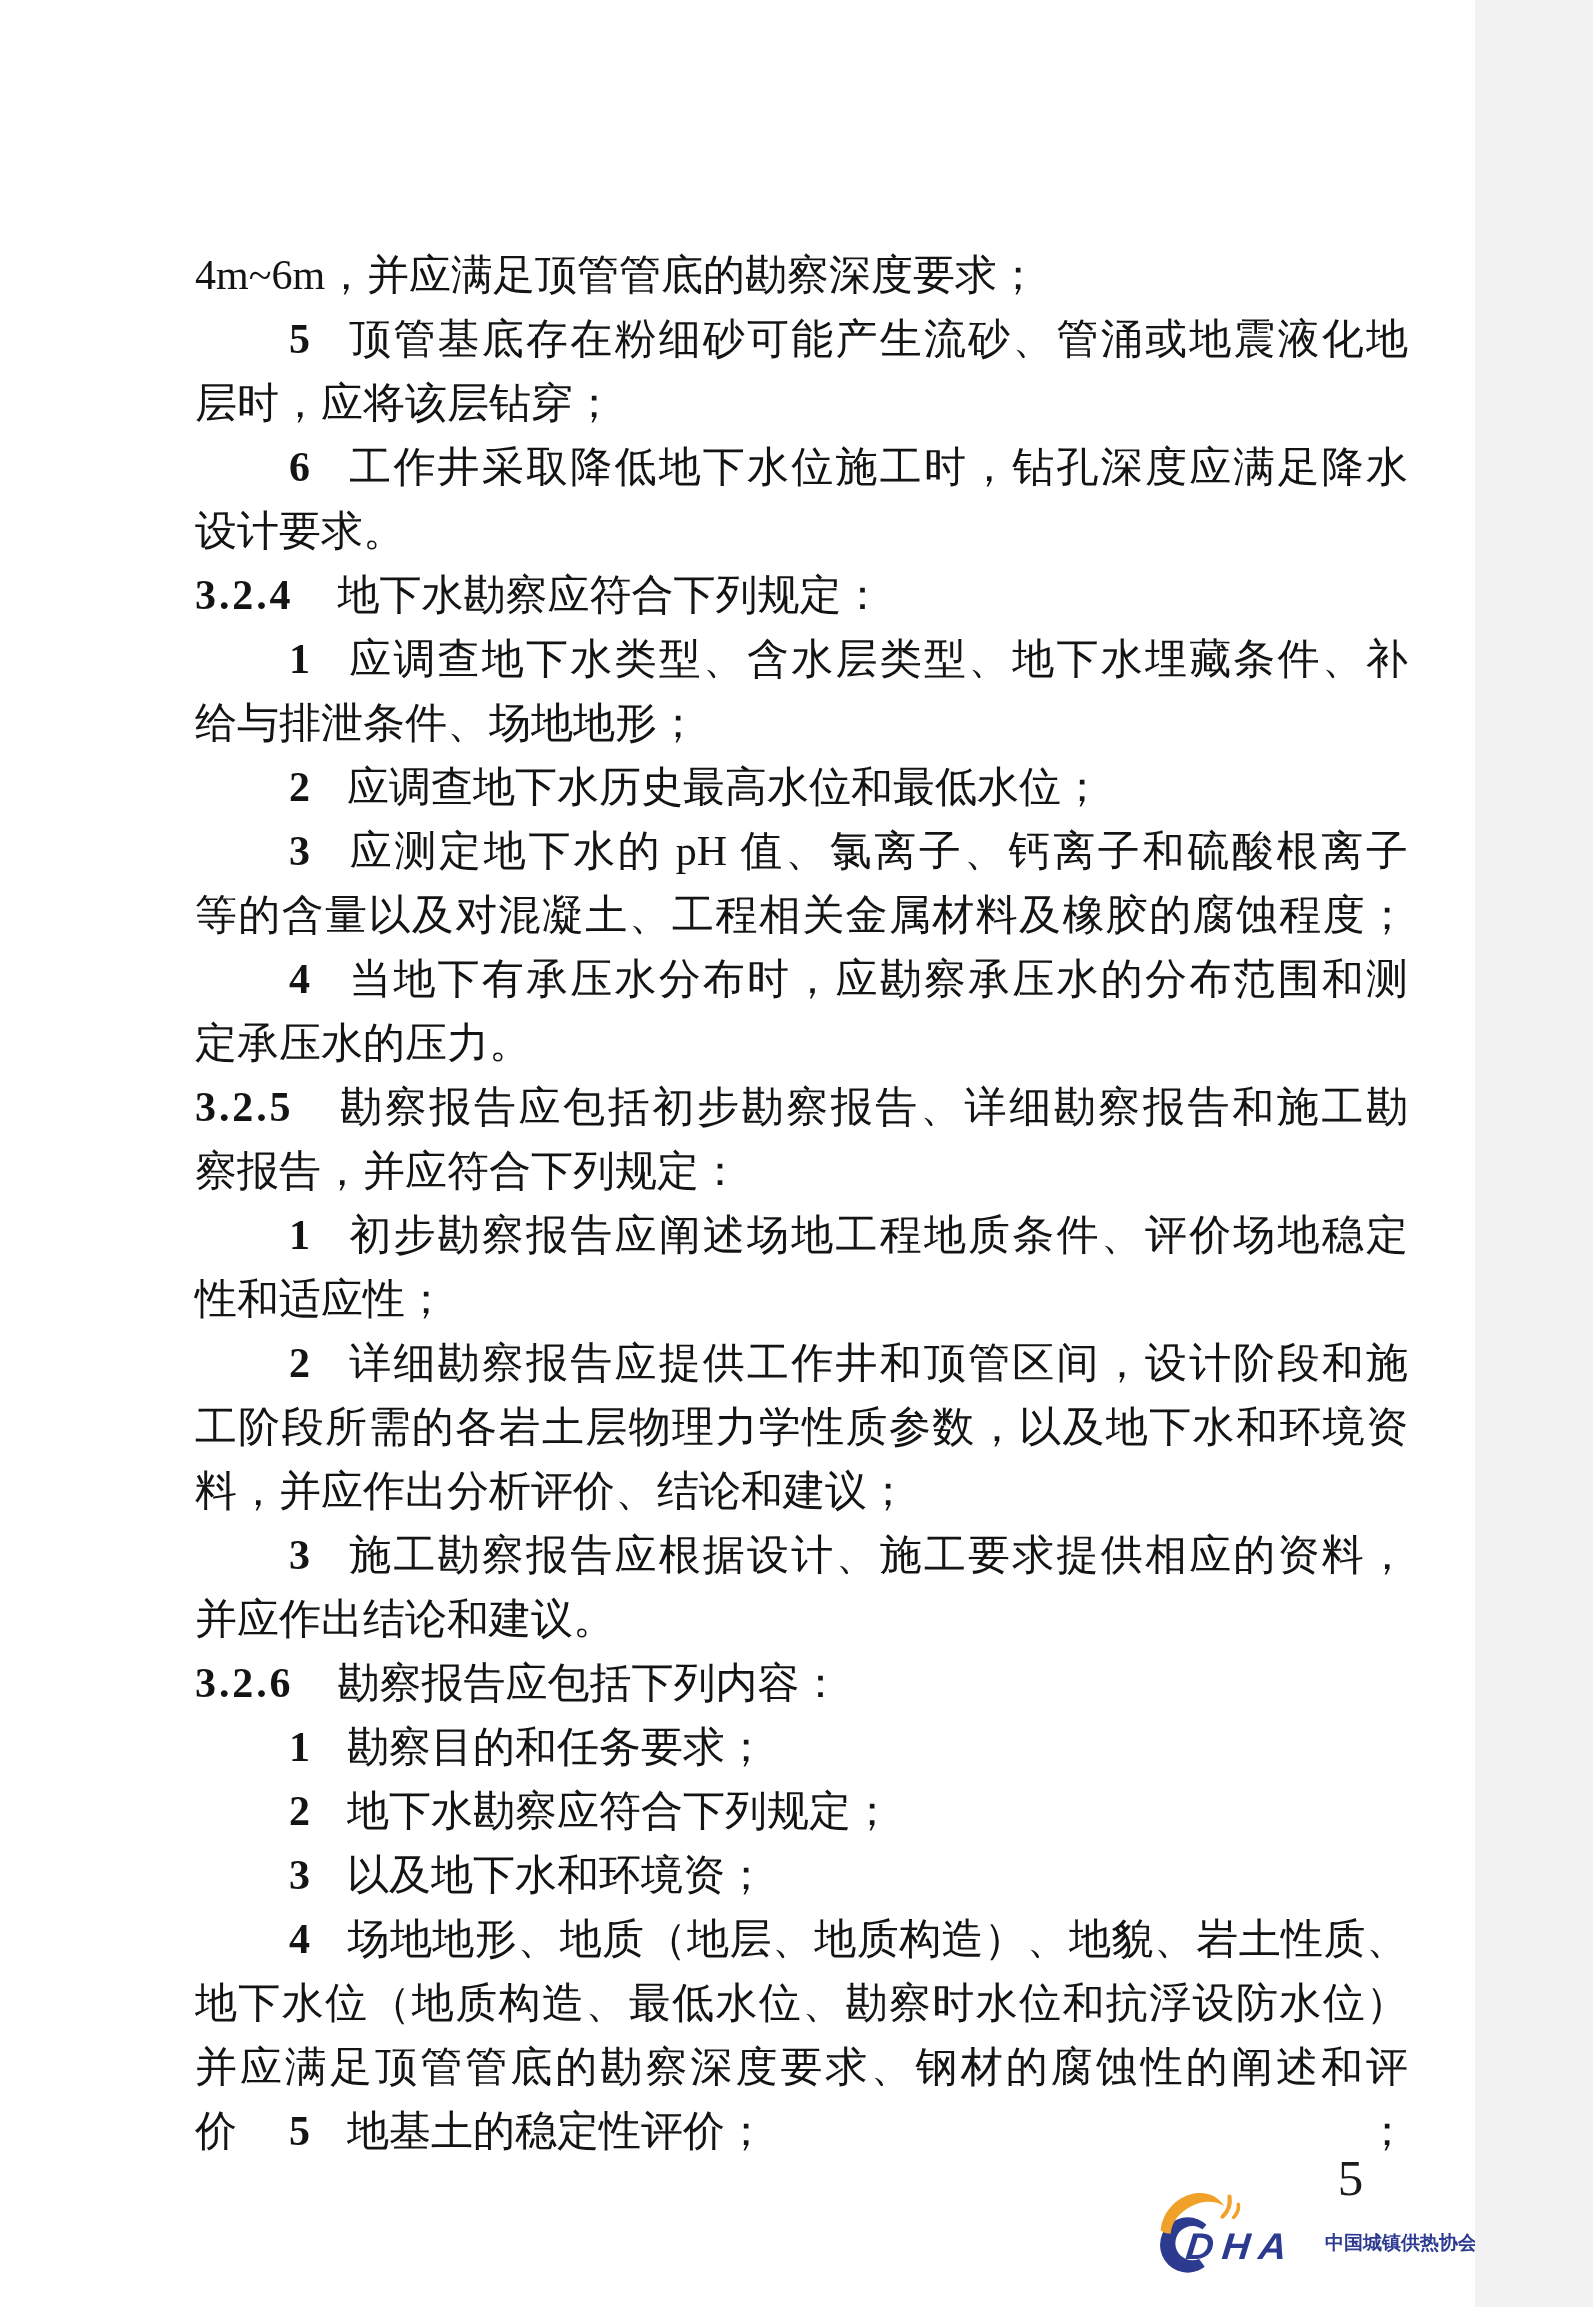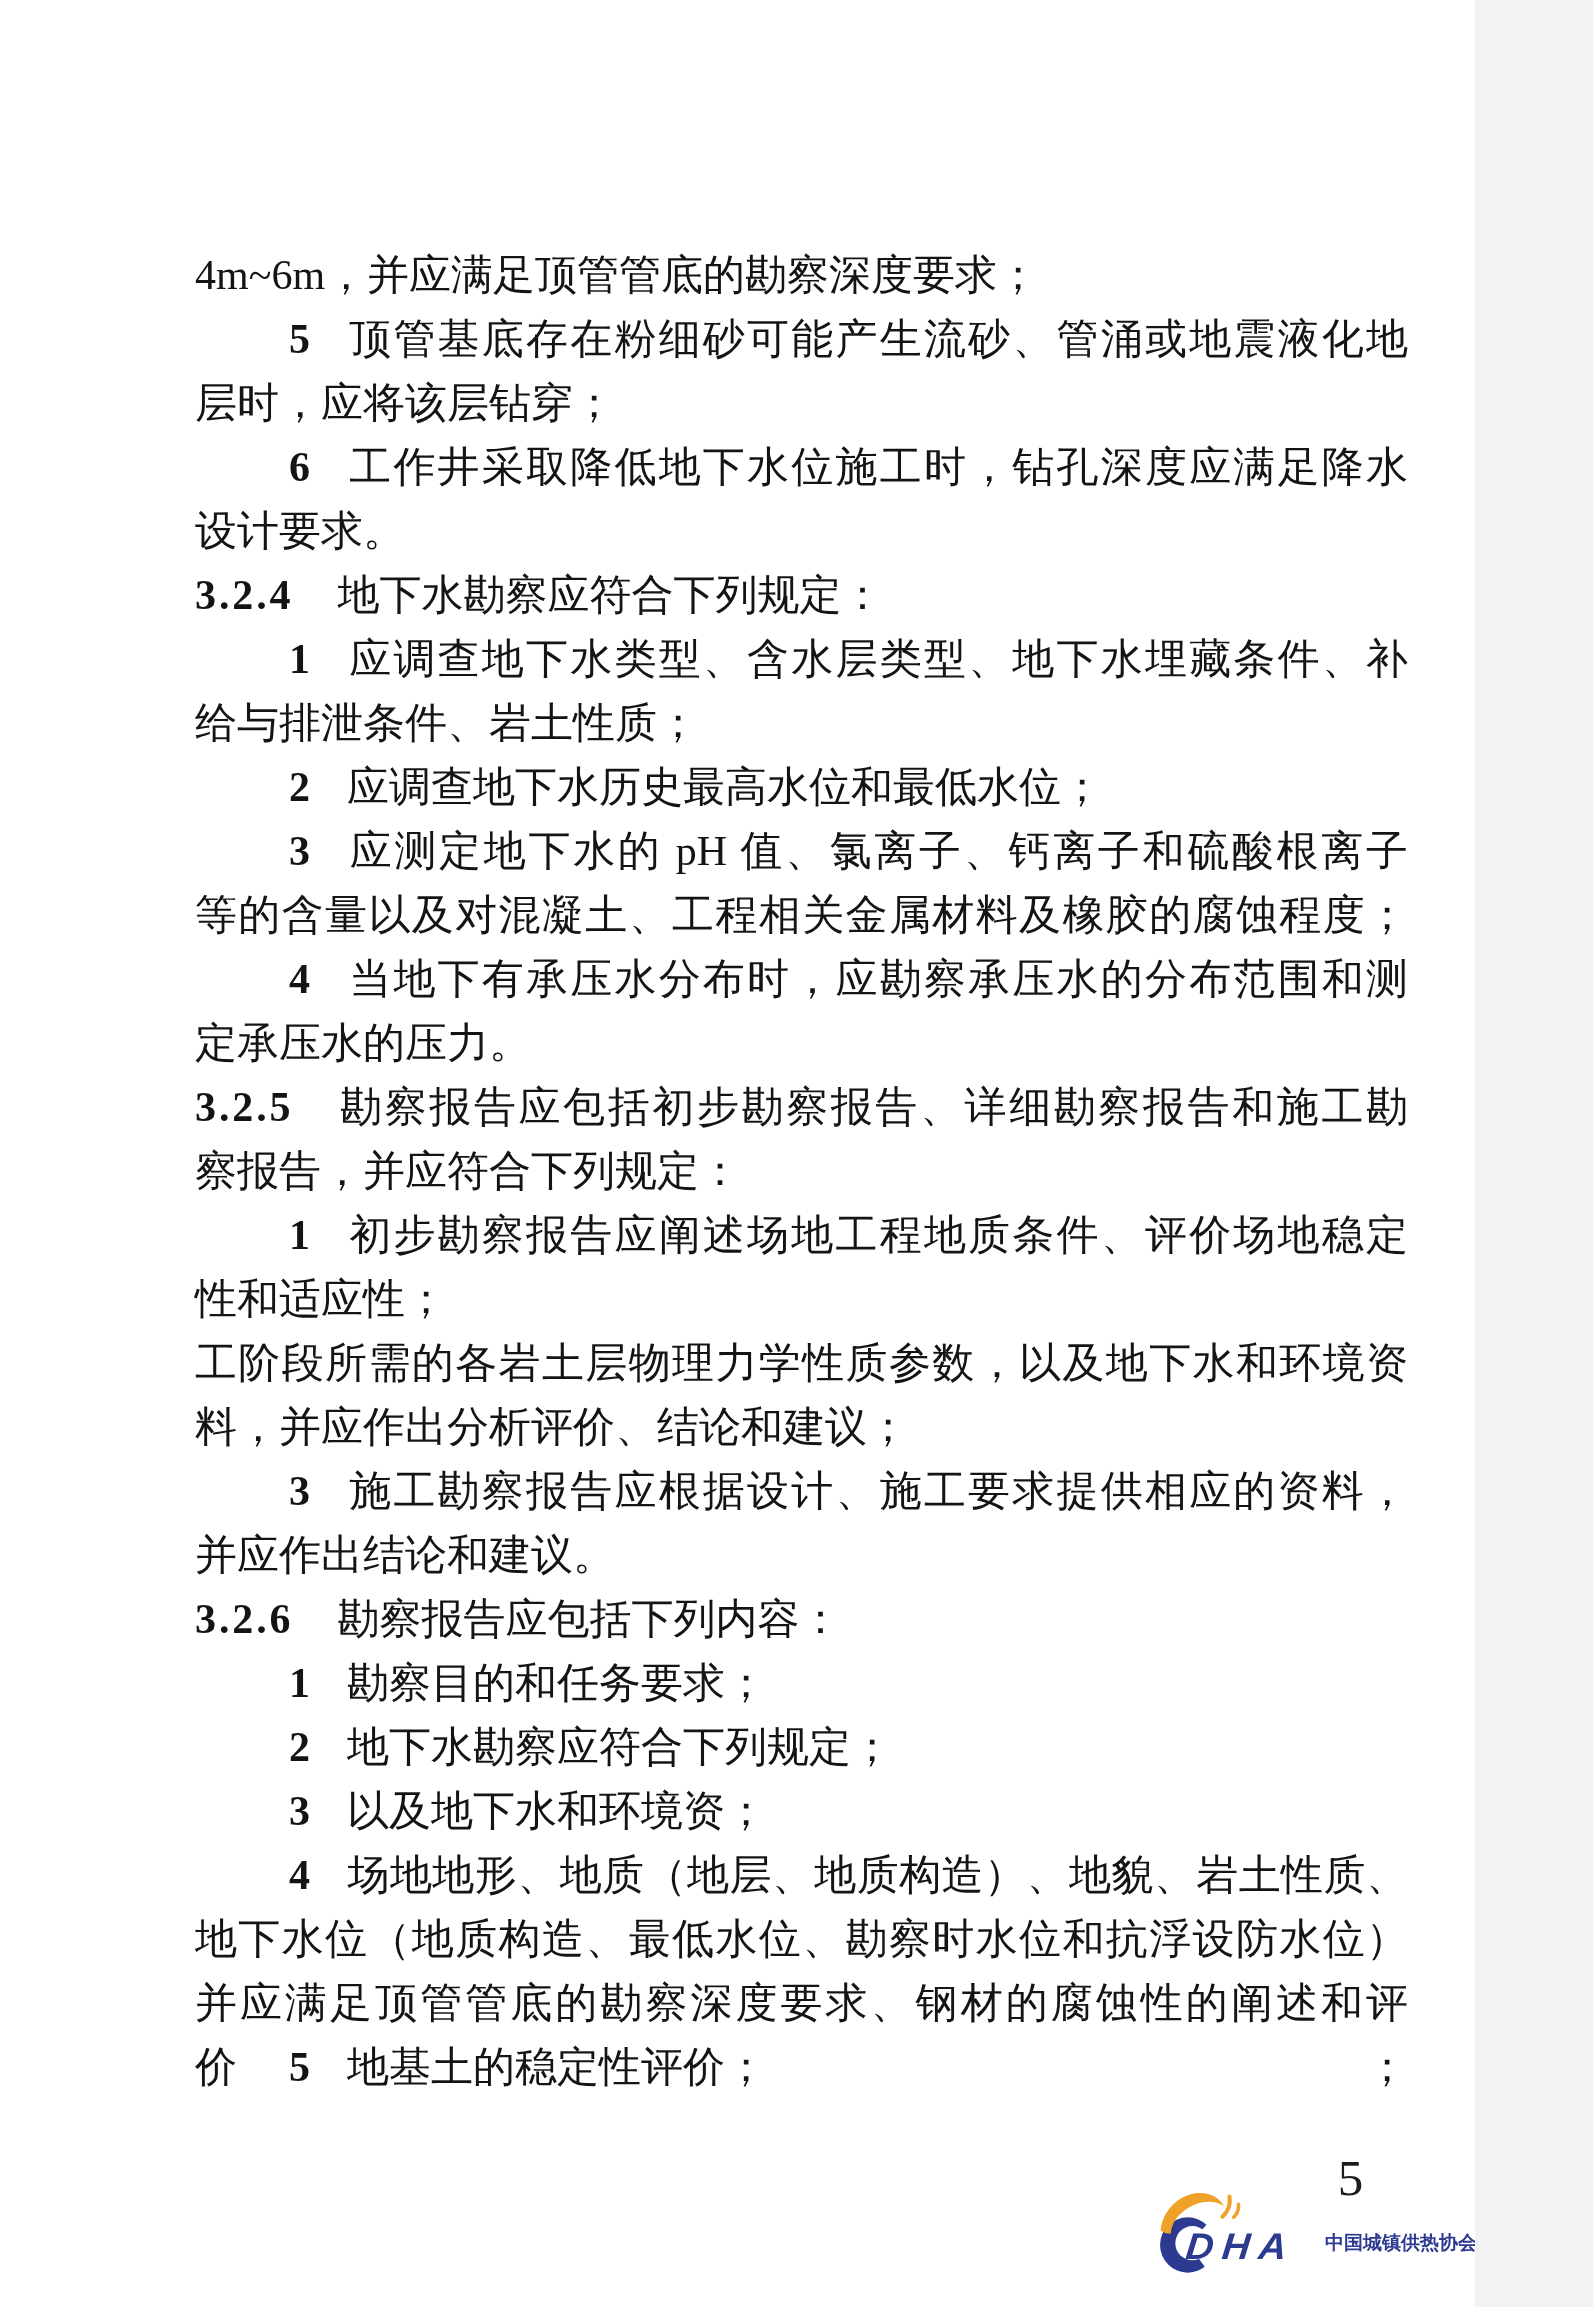--- a/index.html
+++ b/index.html
@@ -63,30 +63,31 @@
 <div class="page">
 
   <main class="body-text" id="doc-lines">
       <div class="line plain"><span>4m~6m，并应满足顶管管底的勘察深度要求；</span></div>
       <div class="line item stretch"><span class="num">5</span><span>顶管基底存在粉细砂可能产生流砂、管涌或地震液化地</span></div>
       <div class="line plain"><span>层时，应将该层钻穿；</span></div>
       <div class="line item stretch"><span class="num">6</span><span>工作井采取降低地下水位施工时，钻孔深度应满足降水</span></div>
       <div class="line plain"><span>设计要求。</span></div>
       <div class="line section"><span class="num">3.2.4</span><span>地下水勘察应符合下列规定：</span></div>
       <div class="line item stretch"><span class="num">1</span><span>应调查地下水类型、含水层类型、地下水埋藏条件、补</span></div>
-      <div class="line plain"><span>给与排泄条件、岩土性质；</span></div>
+      <div class="line plain"><span>给与排泄条件、场地地形；</span></div>
       <div class="line item"><span class="num">2</span><span>应调查地下水历史最高水位和最低水位；</span></div>
       <div class="line item stretch"><span class="num">3</span><span>应测定地下水的 pH 值、氯离子、钙离子和硫酸根离子</span></div>
       <div class="line plain stretch"><span>等的含量以及对混凝土、工程相关金属材料及橡胶的腐蚀程度；</span></div>
       <div class="line item stretch"><span class="num">4</span><span>当地下有承压水分布时，应勘察承压水的分布范围和测</span></div>
       <div class="line plain"><span>定承压水的压力。</span></div>
       <div class="line section stretch"><span class="num">3.2.5</span><span>勘察报告应包括初步勘察报告、详细勘察报告和施工勘</span></div>
       <div class="line plain"><span>察报告，并应符合下列规定：</span></div>
       <div class="line item stretch"><span class="num">1</span><span>初步勘察报告应阐述场地工程地质条件、评价场地稳定</span></div>
       <div class="line plain"><span>性和适应性；</span></div>
+      <div class="line item stretch"><span class="num">2</span><span>详细勘察报告应提供工作井和顶管区间，设计阶段和施</span></div>
       <div class="line plain stretch"><span>工阶段所需的各岩土层物理力学性质参数，以及地下水和环境资</span></div>
       <div class="line plain"><span>料，并应作出分析评价、结论和建议；</span></div>
       <div class="line item stretch"><span class="num">3</span><span>施工勘察报告应根据设计、施工要求提供相应的资料，</span></div>
       <div class="line plain"><span>并应作出结论和建议。</span></div>
       <div class="line section"><span class="num">3.2.6</span><span>勘察报告应包括下列内容：</span></div>
       <div class="line item"><span class="num">1</span><span>勘察目的和任务要求；</span></div>
       <div class="line item"><span class="num">2</span><span>地下水勘察应符合下列规定；</span></div>
       <div class="line item"><span class="num">3</span><span>以及地下水和环境资；</span></div>
       <div class="line item stretch"><span class="num">4</span><span>场地地形、地质（地层、地质构造）、地貌、岩土性质、</span></div>
       <div class="line plain stretch"><span>地下水位（地质构造、最低水位、勘察时水位和抗浮设防水位）</span></div>

